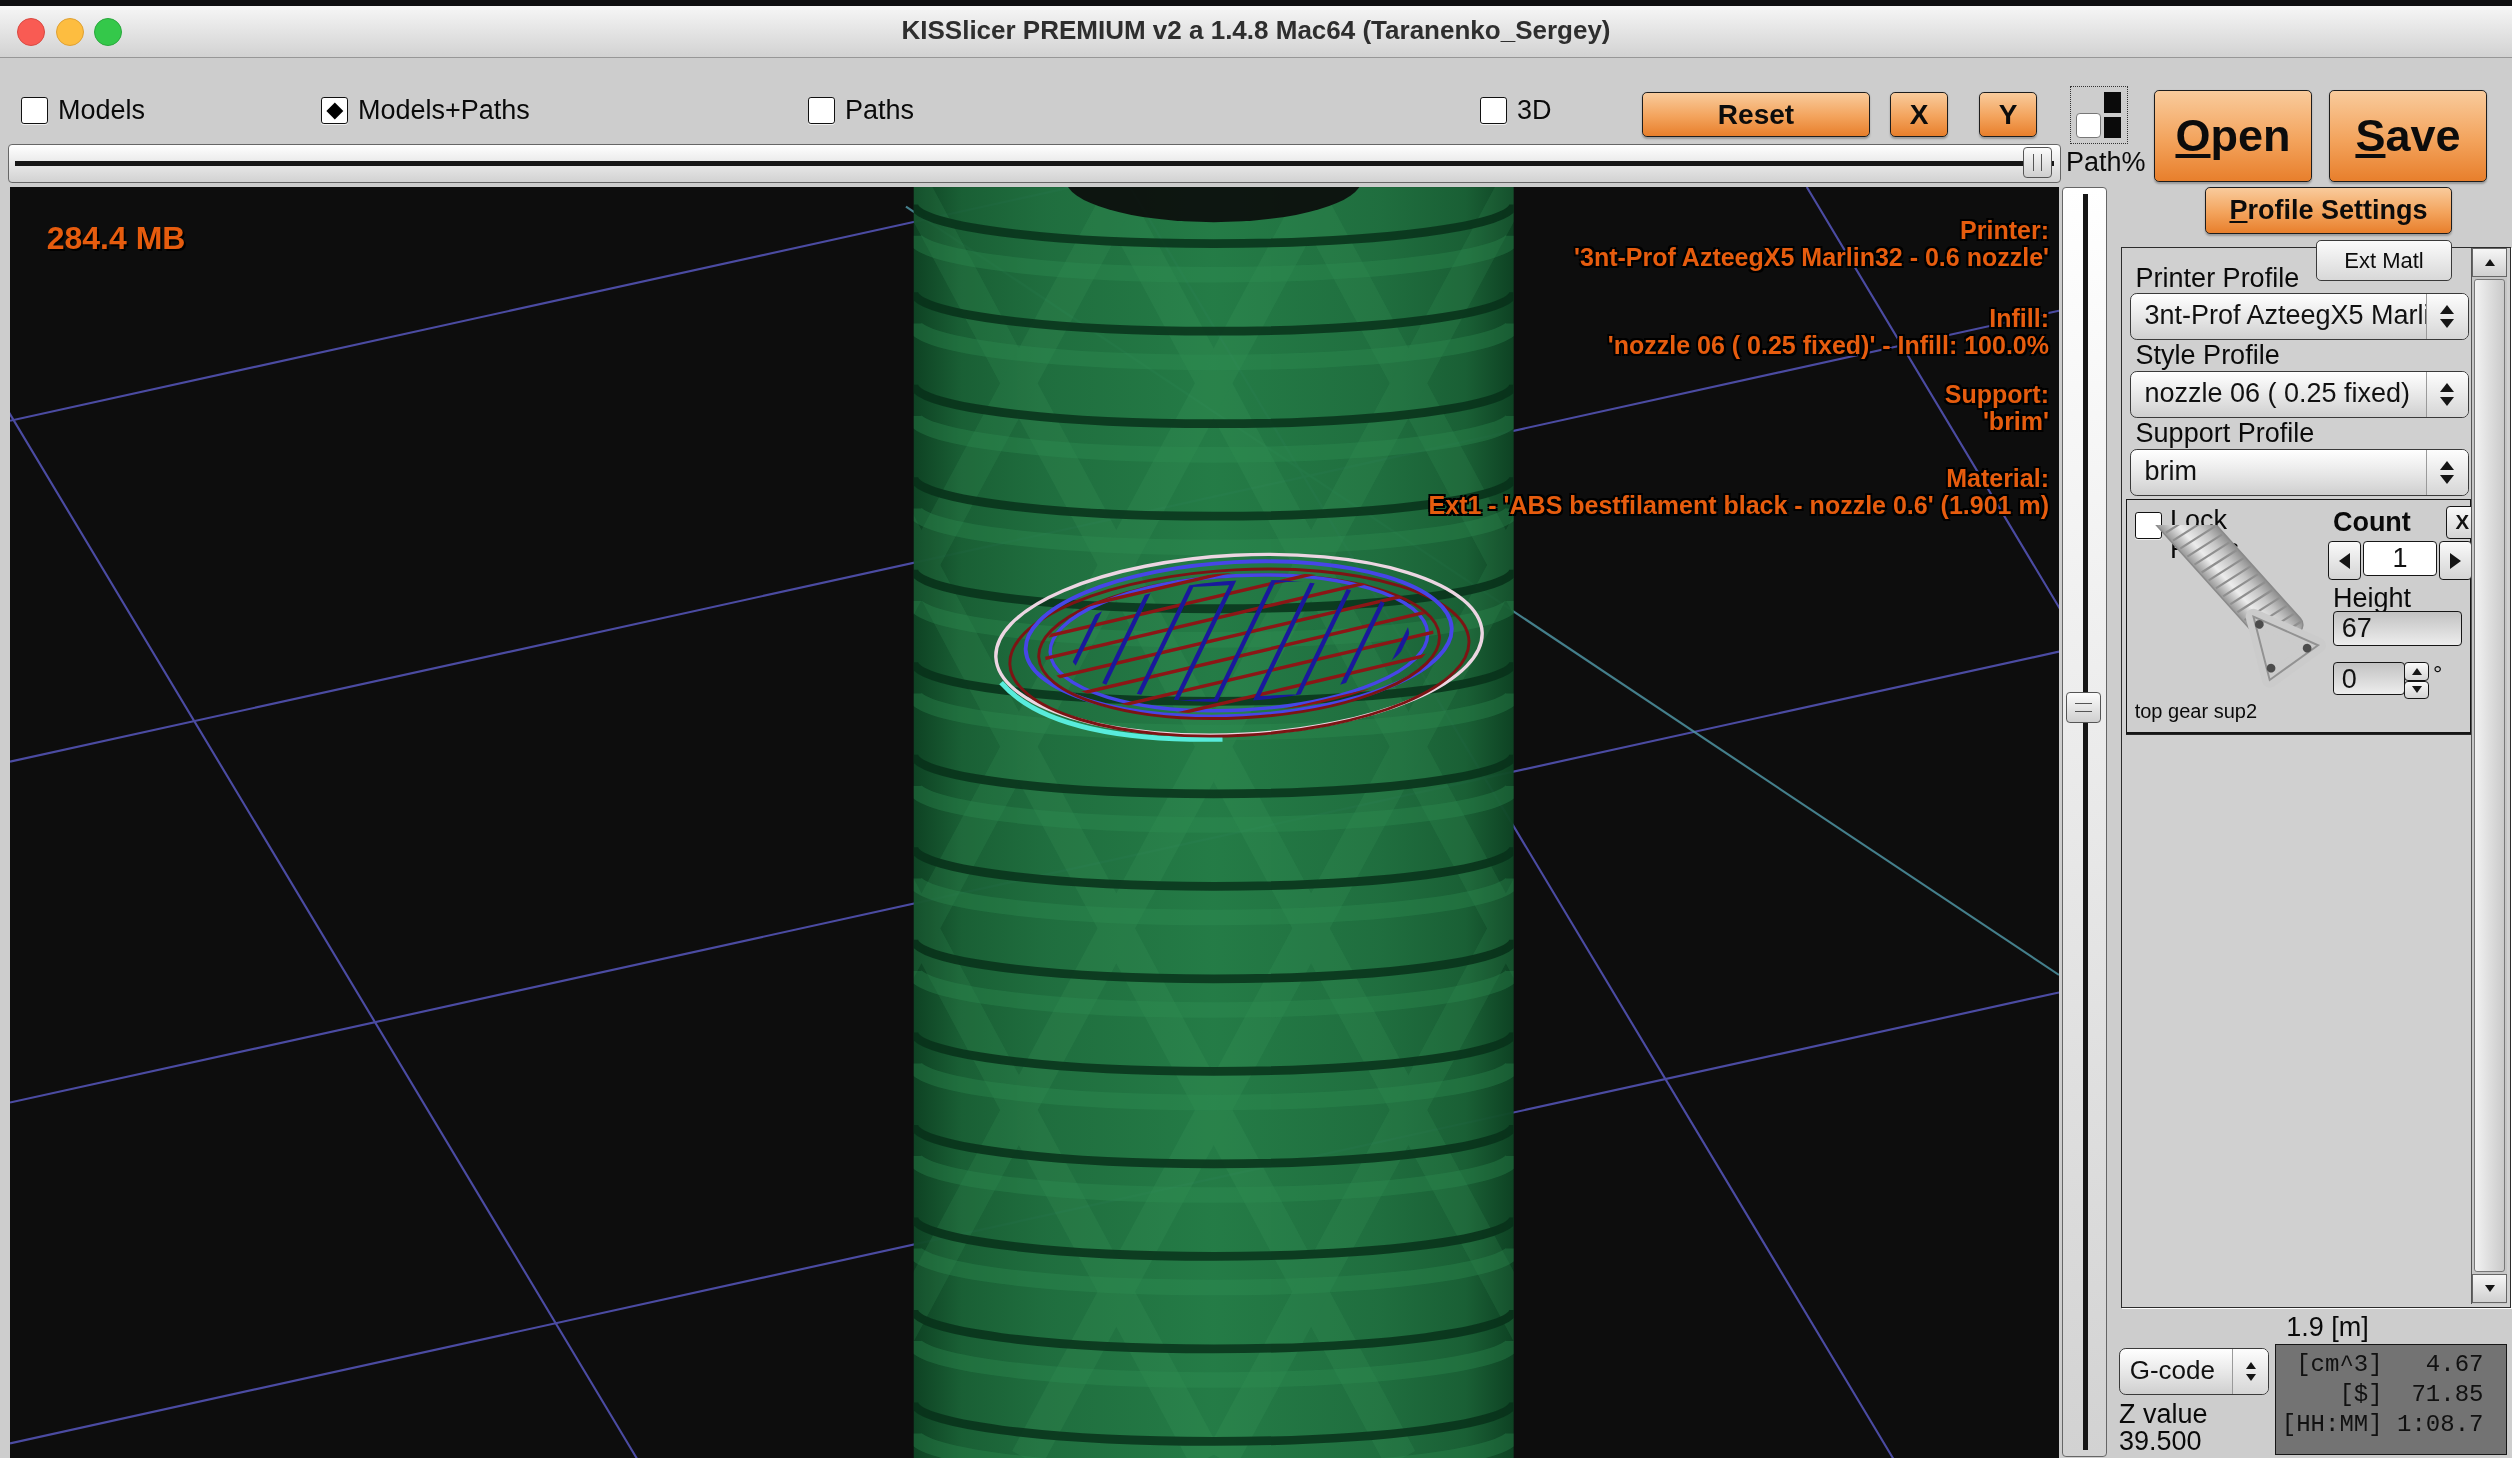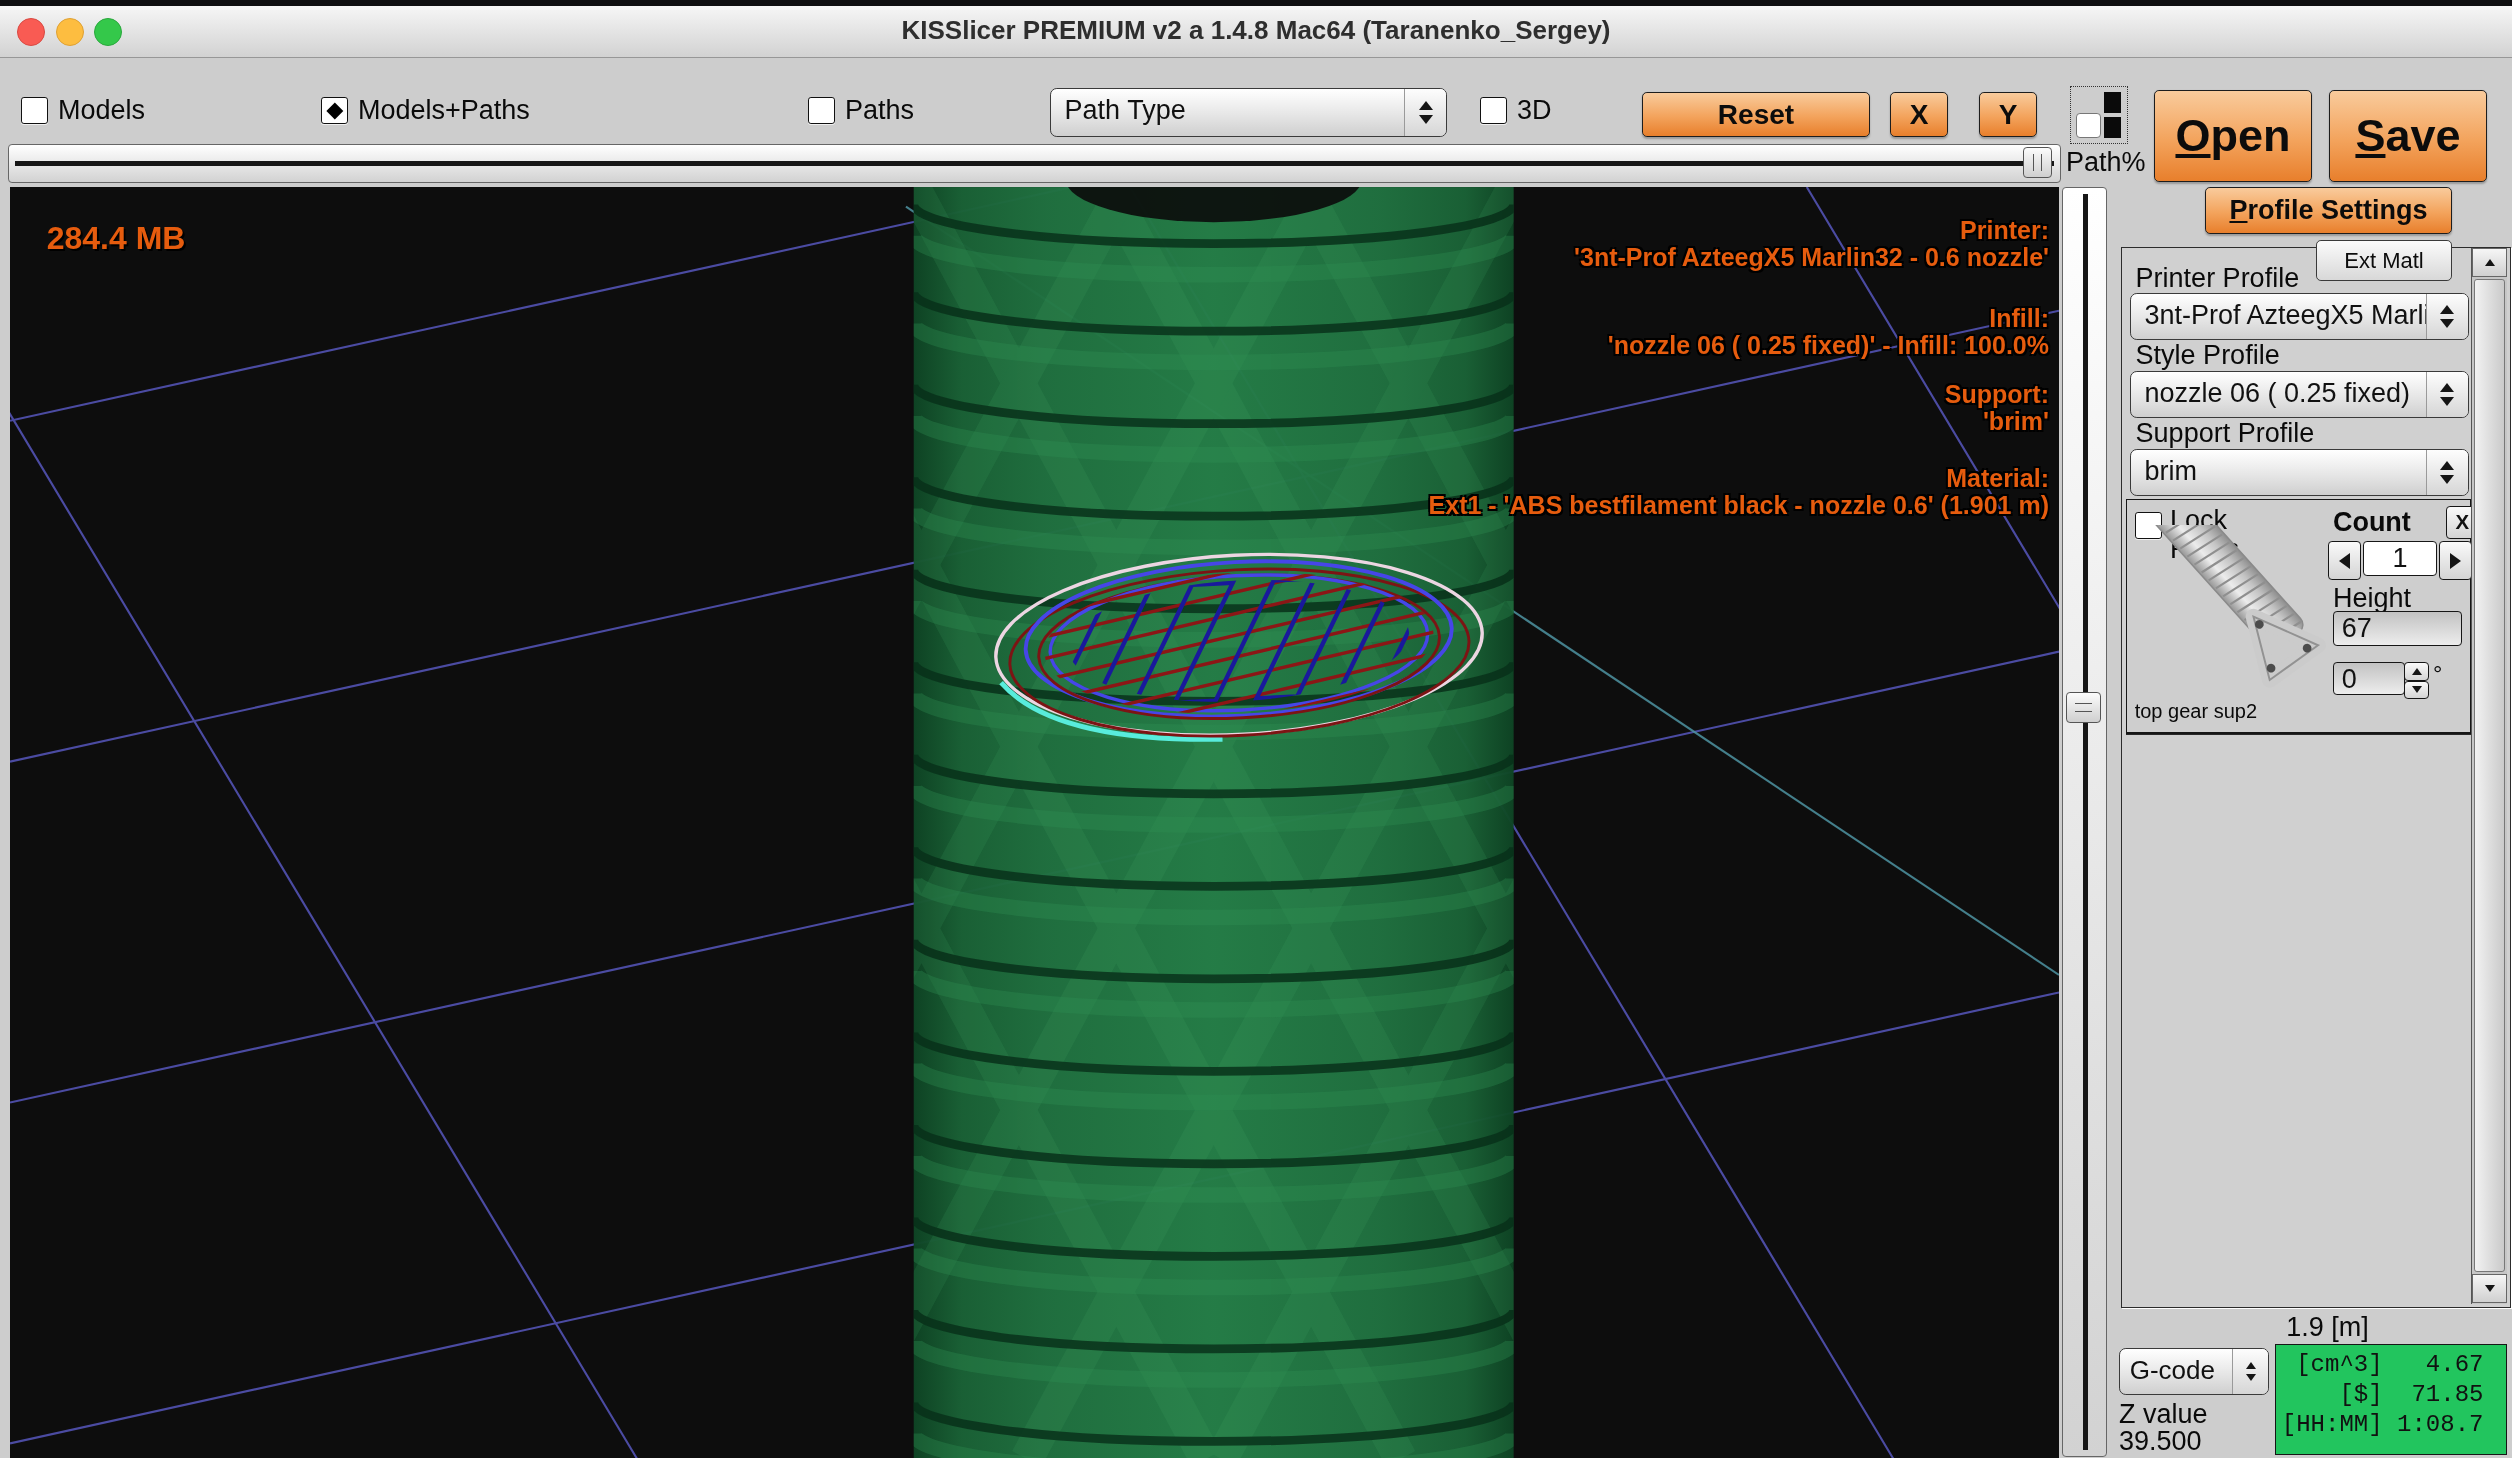--- a/index.html
+++ b/index.html
@@ -78,21 +78,21 @@
   .scroll-btn{position:absolute;left:0;width:35px;height:29px;background:linear-gradient(#f6f6f6,#d0d0d0);
     border:1.9px solid #666;box-sizing:border-box;display:flex;align-items:center;justify-content:center;}
   .tri-up.sm{border-left-width:5.8px;border-right-width:5.8px;border-bottom-width:7.8px;}
   .tri-down.sm{border-left-width:5.8px;border-right-width:5.8px;border-top-width:7.8px;}
   #panel-scroll-thumb{position:absolute;left:1.9px;top:31px;width:29px;height:991px;
     background:linear-gradient(90deg,#f2f2f2,#cacaca);border:1.9px solid #777;border-radius:2.9px;}
 
   .mini-btn{background:linear-gradient(#fafafa,#d4d4d4);border:1.9px solid #161616;border-radius:3.9px;
     display:flex;align-items:center;justify-content:center;}
 
-  #stats-box{left:2275px;top:1344px;width:232px;height:111px;background:#22c55e;border:1.9px solid #161616;
+  #stats-box{left:2275px;top:1344px;width:232px;height:111px;background:#737373;border:1.9px solid #161616;
     font-family:"Liberation Mono",monospace;font-size:24px;line-height:30px;
     padding:4.9px 5.8px;box-sizing:border-box;}
   .stats-line{white-space:pre;}
 </style>
 </head>
 <body>
 
 <div id="app">
 
   <div class="abs" id="edge-strip"></div>
@@ -107,27 +107,20 @@
   <div class="tb-label" style="left:58px;top:96px;">Models</div>
 
   <div class="cb-box" style="left:321px;top:97px;">
     <span class="cb-mark"></span>
   </div>
   <div class="tb-label" style="left:358px;top:96px;">Models+Paths</div>
 
   <div class="cb-box" style="left:808px;top:97px;"></div>
   <div class="tb-label" style="left:845px;top:96px;">Paths</div>
 
-  <div class="combo" style="left:1050px;top:88px;width:395px;height:47px;">
-    <div class="combo-text">Path Type</div>
-    <div class="combo-stepper">
-      <div class="tri-up"></div>
-      <div class="tri-down"></div>
-    </div>
-  </div>
 
   <div class="cb-box" style="left:1480px;top:97px;"></div>
   <div class="tb-label" style="left:1517px;top:96px;">3D</div>
 
   <div class="btn-orange" style="left:1642px;top:92px;width:226px;height:43px;font-size:28px;">Reset</div>
   <div class="btn-orange" style="left:1890px;top:92px;width:56px;height:43px;font-size:28px;">X</div>
   <div class="btn-orange" style="left:1979px;top:92px;width:56px;height:43px;font-size:28px;">Y</div>
 
   <div class="abs" id="pathpct-toggle">
     <div id="pathpct-white"></div>

